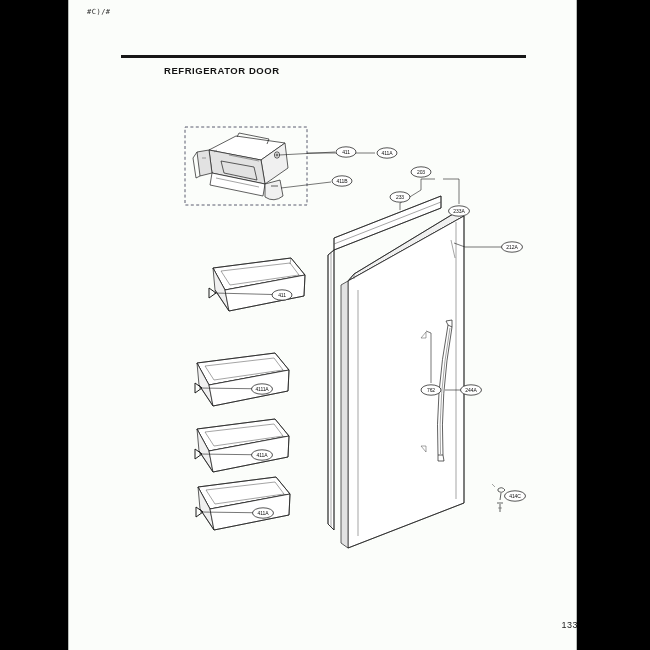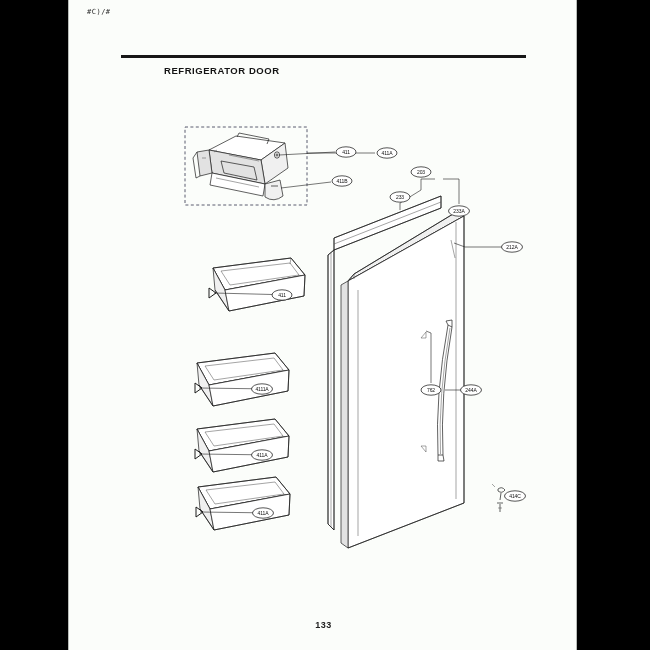--- a/index.html
+++ b/index.html
@@ -61,25 +61,24 @@
     letter-spacing: 0.55px;
     color: #141414;
     white-space: nowrap;
     padding-left: 42px;
   }
   #page-number {
     position: absolute;
     left: 0;
     top: 620px;
     width: 509px;
-    text-align: center;
+    text-align: right;
     font-size: 9px;
     color: #202020;
     letter-spacing: 0.5px;
-    font-weight: bold;
   }
 
   
   #drawing {
     position: absolute;
     left: 0;
     top: 0;
     width: 509px;
     height: 650px;
   }

